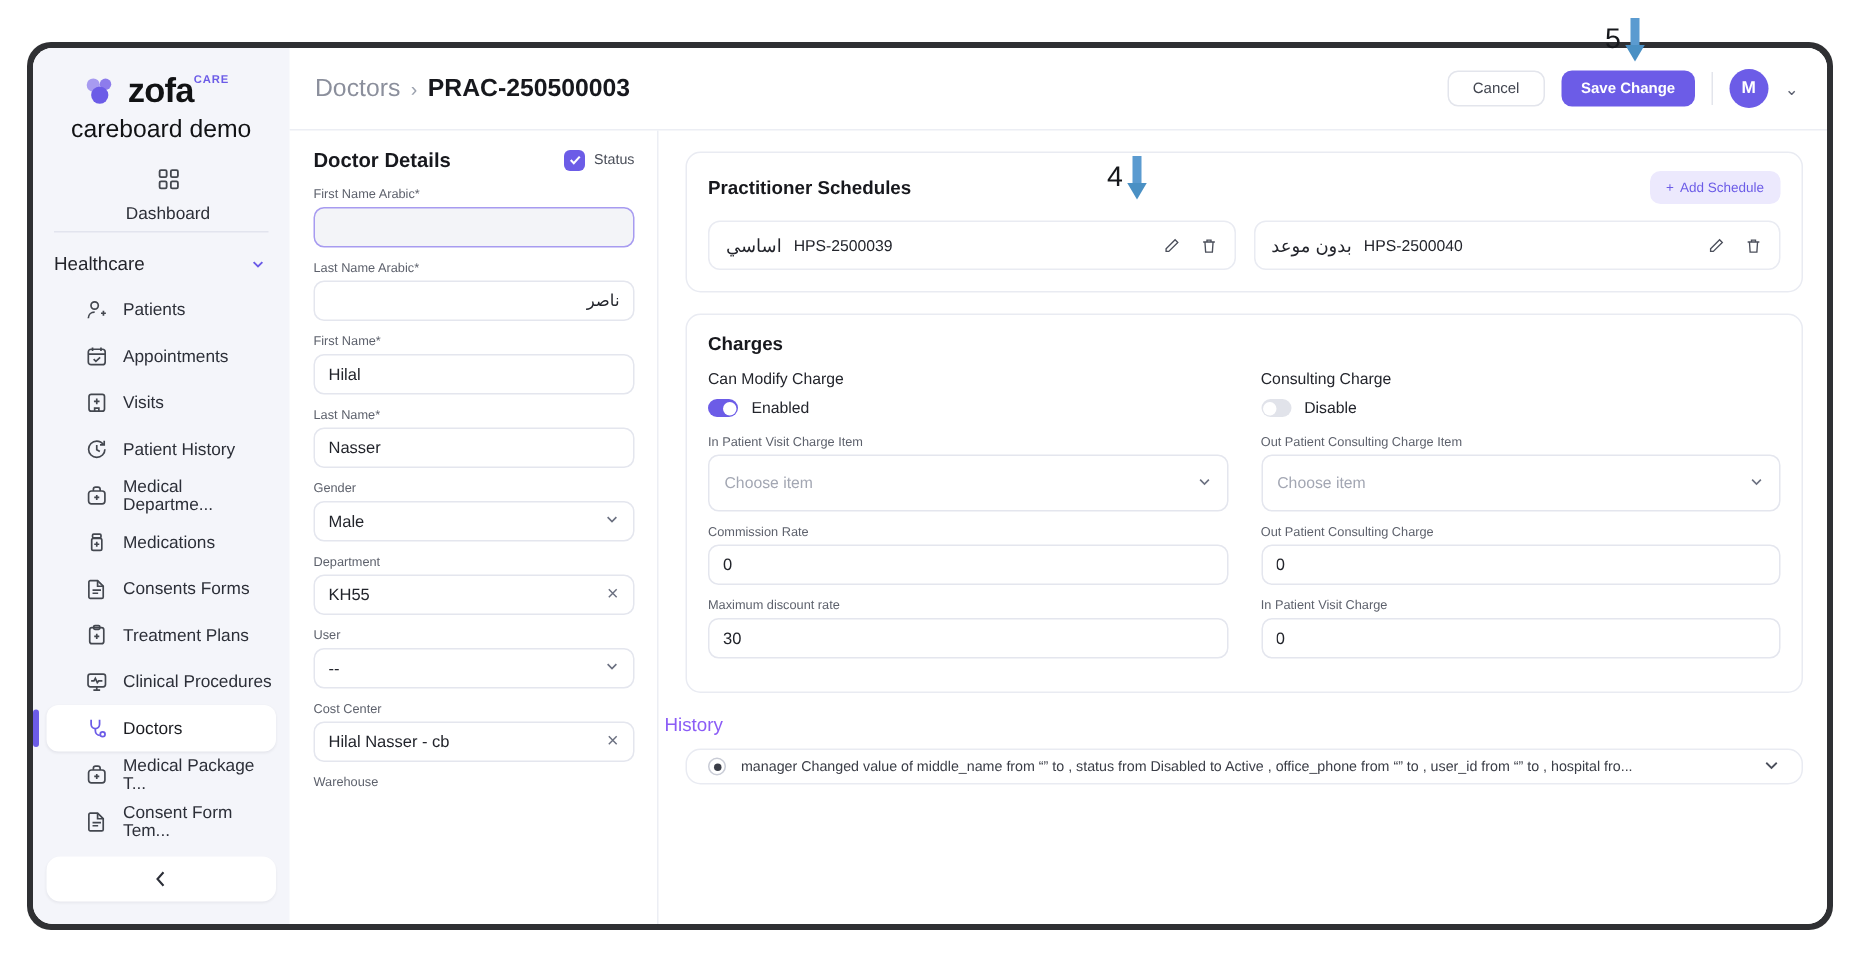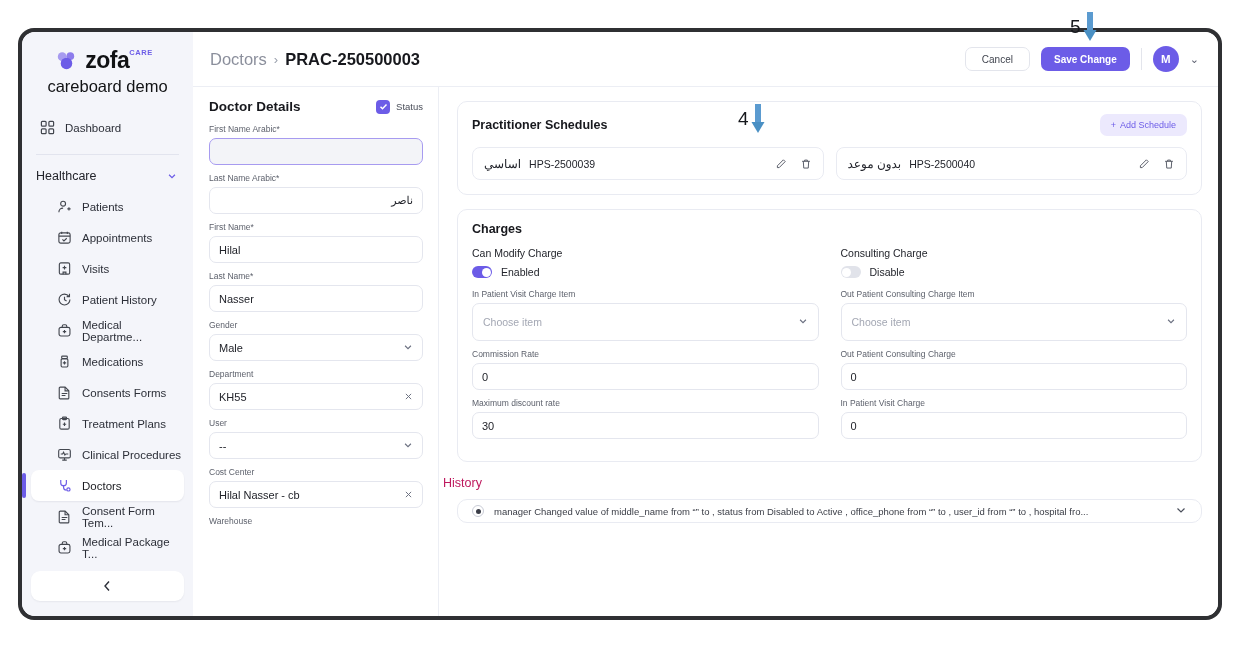--- a/index.html
+++ b/index.html
@@ -55,21 +55,21 @@
     margin-top: 5px; font-weight: 400;
   }
 
   .nav-item {
     display: flex; align-items: center; gap: 10px;
     height: 31px; margin: 0 9px; padding-left: 9px;
     border-radius: 8px; cursor: pointer;
     font-size: 11.5px; color: #2c2f38; position: relative;
   }
   .nav-item .ico { width: 15px; height: 15px; flex: 0 0 15px; display:flex; align-items:center; justify-content:center; }
-  .nav-item.top { margin-top: 16px; }
+  .nav-item.top { margin-top: 16px; flex-direction: column; }
   .nav-sep {
     height: 1px; background: #e2e4ee; margin: 11px 14px 0 14px;
   }
   .nav-group {
     display: flex; align-items: center; justify-content: space-between;
     padding: 0 16px 0 14px; height: 30px; margin-top: 6px;
     font-size: 12.5px; color: #23242b; cursor: pointer;
   }
   .nav-sub { padding-left: 26px; }
   .nav-item.active {
@@ -181,21 +181,21 @@
   .switch.on .knob { right:1.5px; }
   .switch.off .knob { left:1.5px; }
   .switch-state { font-size:10.5px; color:#23252c; }
   .sel-box {
     height:38px; border:1px solid #e4e6ee; border-radius:7px; background:#fff;
     display:flex; align-items:center; padding:0 10px; font-size:10.5px; cursor:pointer;
   }
   .sel-box .ph { color:#a3a7b3; flex:1; }
   .chev { color:#6b7080; font-size:10px; }
 
-  .hist-title { font-size:12.5px; color:#be185d; margin: 0 0 9px 2px; }
+  .hist-title { font-size:12.5px; color:#8b5cf6; margin: 0 0 9px 2px; }
   .hist-card {
     border:1px solid #e9ebf2; border-radius:10px; background:#fff;
     height:24px; display:flex; align-items:center; padding:0 14px; gap:10px;
   }
   .radio-dot {
     width:12px; height:12px; border-radius:50%; border:1px solid #c9ccd6;
     display:flex; align-items:center; justify-content:center; flex:0 0 12px;
   }
   .radio-dot i { width:5px; height:5px; border-radius:50%; background:#3b3e48; display:block; }
   .hist-txt {
@@ -351,36 +351,36 @@
             <path d="M4 2v3.2a3 3 0 0 0 6 0V2"></path>
                 <path d="M7 8.3v1.5a3.2 3.2 0 0 0 3.2 3.2"></path>
                 <circle cx="12.2" cy="12.2" r="1.7"></circle>
           </svg>
         </span>
         <span>Doctors</span>
       </div>
       <div class="nav-item nav-sub">
         <span class="ico">
           <svg viewBox="0 0 16 16" fill="none" stroke="#43474f" stroke-width="1.2">
+            <rect x="2.2" y="4.6" width="11.6" height="9.2" rx="2"></rect>
+                <path d="M5.6 4.6V3.4a1.6 1.6 0 0 1 1.6-1.6h1.6a1.6 1.6 0 0 1 1.6 1.6v1.2"></path>
+                <path d="M8 7.4v3.6M6.2 9.2h3.6"></path>
+          </svg>
+        </span>
+        <span>Medical Package T...</span>
+      </div>
+      <div class="nav-item nav-sub">
+        <span class="ico">
+          <svg viewBox="0 0 16 16" fill="none" stroke="#43474f" stroke-width="1.2">
             <path d="M3.4 2.2h5.2l4 4v7.6a1 1 0 0 1-1 1H3.4a1 1 0 0 1-1-1V3.2a1 1 0 0 1 1-1z"></path>
                 <path d="M8.6 2.2v4h4"></path>
                 <path d="M5 9h6M5 11.2h4"></path>
           </svg>
         </span>
         <span>Consent Form Tem...</span>
-      </div>
-      <div class="nav-item nav-sub">
-        <span class="ico">
-          <svg viewBox="0 0 16 16" fill="none" stroke="#43474f" stroke-width="1.2">
-            <rect x="2.2" y="4.6" width="11.6" height="9.2" rx="2"></rect>
-                <path d="M5.6 4.6V3.4a1.6 1.6 0 0 1 1.6-1.6h1.6a1.6 1.6 0 0 1 1.6 1.6v1.2"></path>
-                <path d="M8 7.4v3.6M6.2 9.2h3.6"></path>
-          </svg>
-        </span>
-        <span>Medical Package T...</span>
       </div>
     </div>
 
     <div class="collapse-btn">
       <svg width="9" height="12" viewBox="0 0 9 12" fill="none" stroke="#2c2f38" stroke-width="1.4">
         <polyline points="6,1.5 2,6 6,10.5"></polyline>
       </svg>
     </div>
   </aside>
 

